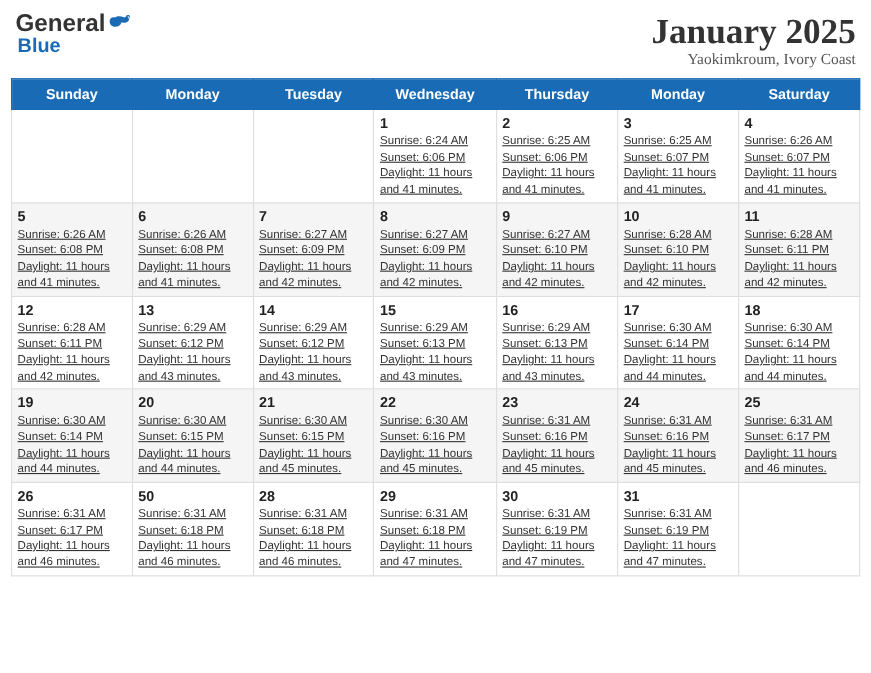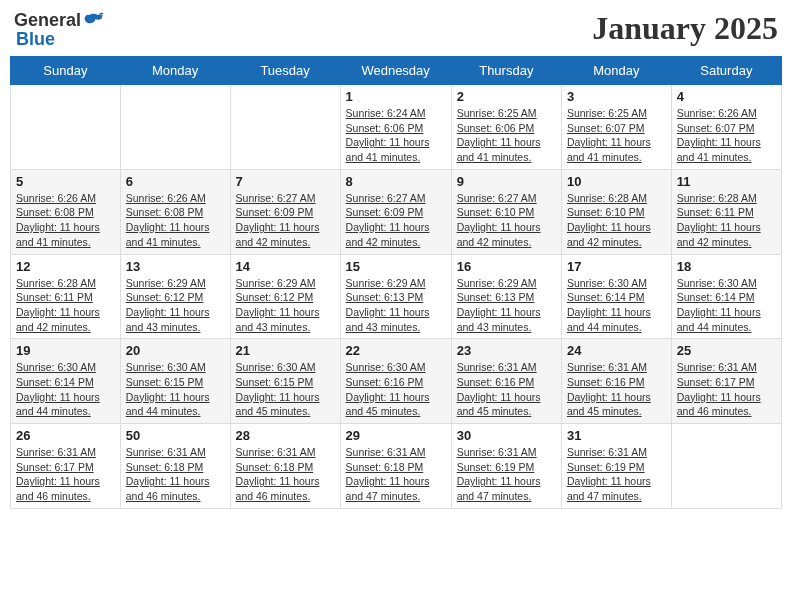--- a/index.html
+++ b/index.html
@@ -16,21 +16,21 @@
       align-items: flex-start;
       margin-bottom: 8px;
       padding: 0 4px;
     }
     .logo {
       display: flex;
       align-items: center;
       gap: 4px;
     }
     .logo-text-general {
-      font-size: 18px;
+      font-size: 22px;
       font-weight: bold;
       color: #333;
       line-height: 1;
     }
     .logo-text-blue {
       font-size: 18px;
       font-weight: bold;
       color: #1a6bb5;
       line-height: 1;
     }
@@ -53,21 +53,21 @@
     }
     .calendar {
       width: 100%;
       border-collapse: collapse;
       border: 1px solid #ccc;
     }
     .calendar th {
       background: #1a6bb5;
       color: #fff;
       font-size: 13px;
-      font-weight: normal;
+      font-weight: bold;
       text-align: center;
       padding: 6px 4px;
       border: 1px solid #1a6bb5;
     }
     .calendar td {
       vertical-align: top;
       padding: 4px 5px;
       border: 1px solid #ddd;
       min-height: 80px;
       width: 113px;
@@ -108,20 +108,21 @@
         <svg class="logo-icon" viewBox="0 0 24 20" xmlns="http://www.w3.org/2000/svg">
           <path d="M18 4 C20 2, 24 3, 23 7 C22 10, 18 10, 15 9 C14 12, 12 14, 8 14 C4 14, 2 11, 2 8 C2 5, 5 3, 8 4 C10 2, 14 2, 18 4Z" fill="#1a6bb5"></path>
           <path d="M20 3 C22 1, 25 2, 24 5" fill="none" stroke="#1a6bb5" stroke-width="1.5"></path>
         </svg>
       </div>
       <span class="logo-text-blue" style="margin-left:2px;">Blue</span>
     </div>
   </div>
   <div class="title-block">
     <div class="main-title">January 2025</div>
+    <div class="sub-title">Yaokimkroum, Ivory Coast</div>
   </div>
 </div>
 
 <table class="calendar">
   <thead>
     <tr>
     <th>Sunday</th>
         <th>Monday</th>
         <th>Tuesday</th>
         <th>Wednesday</th>

